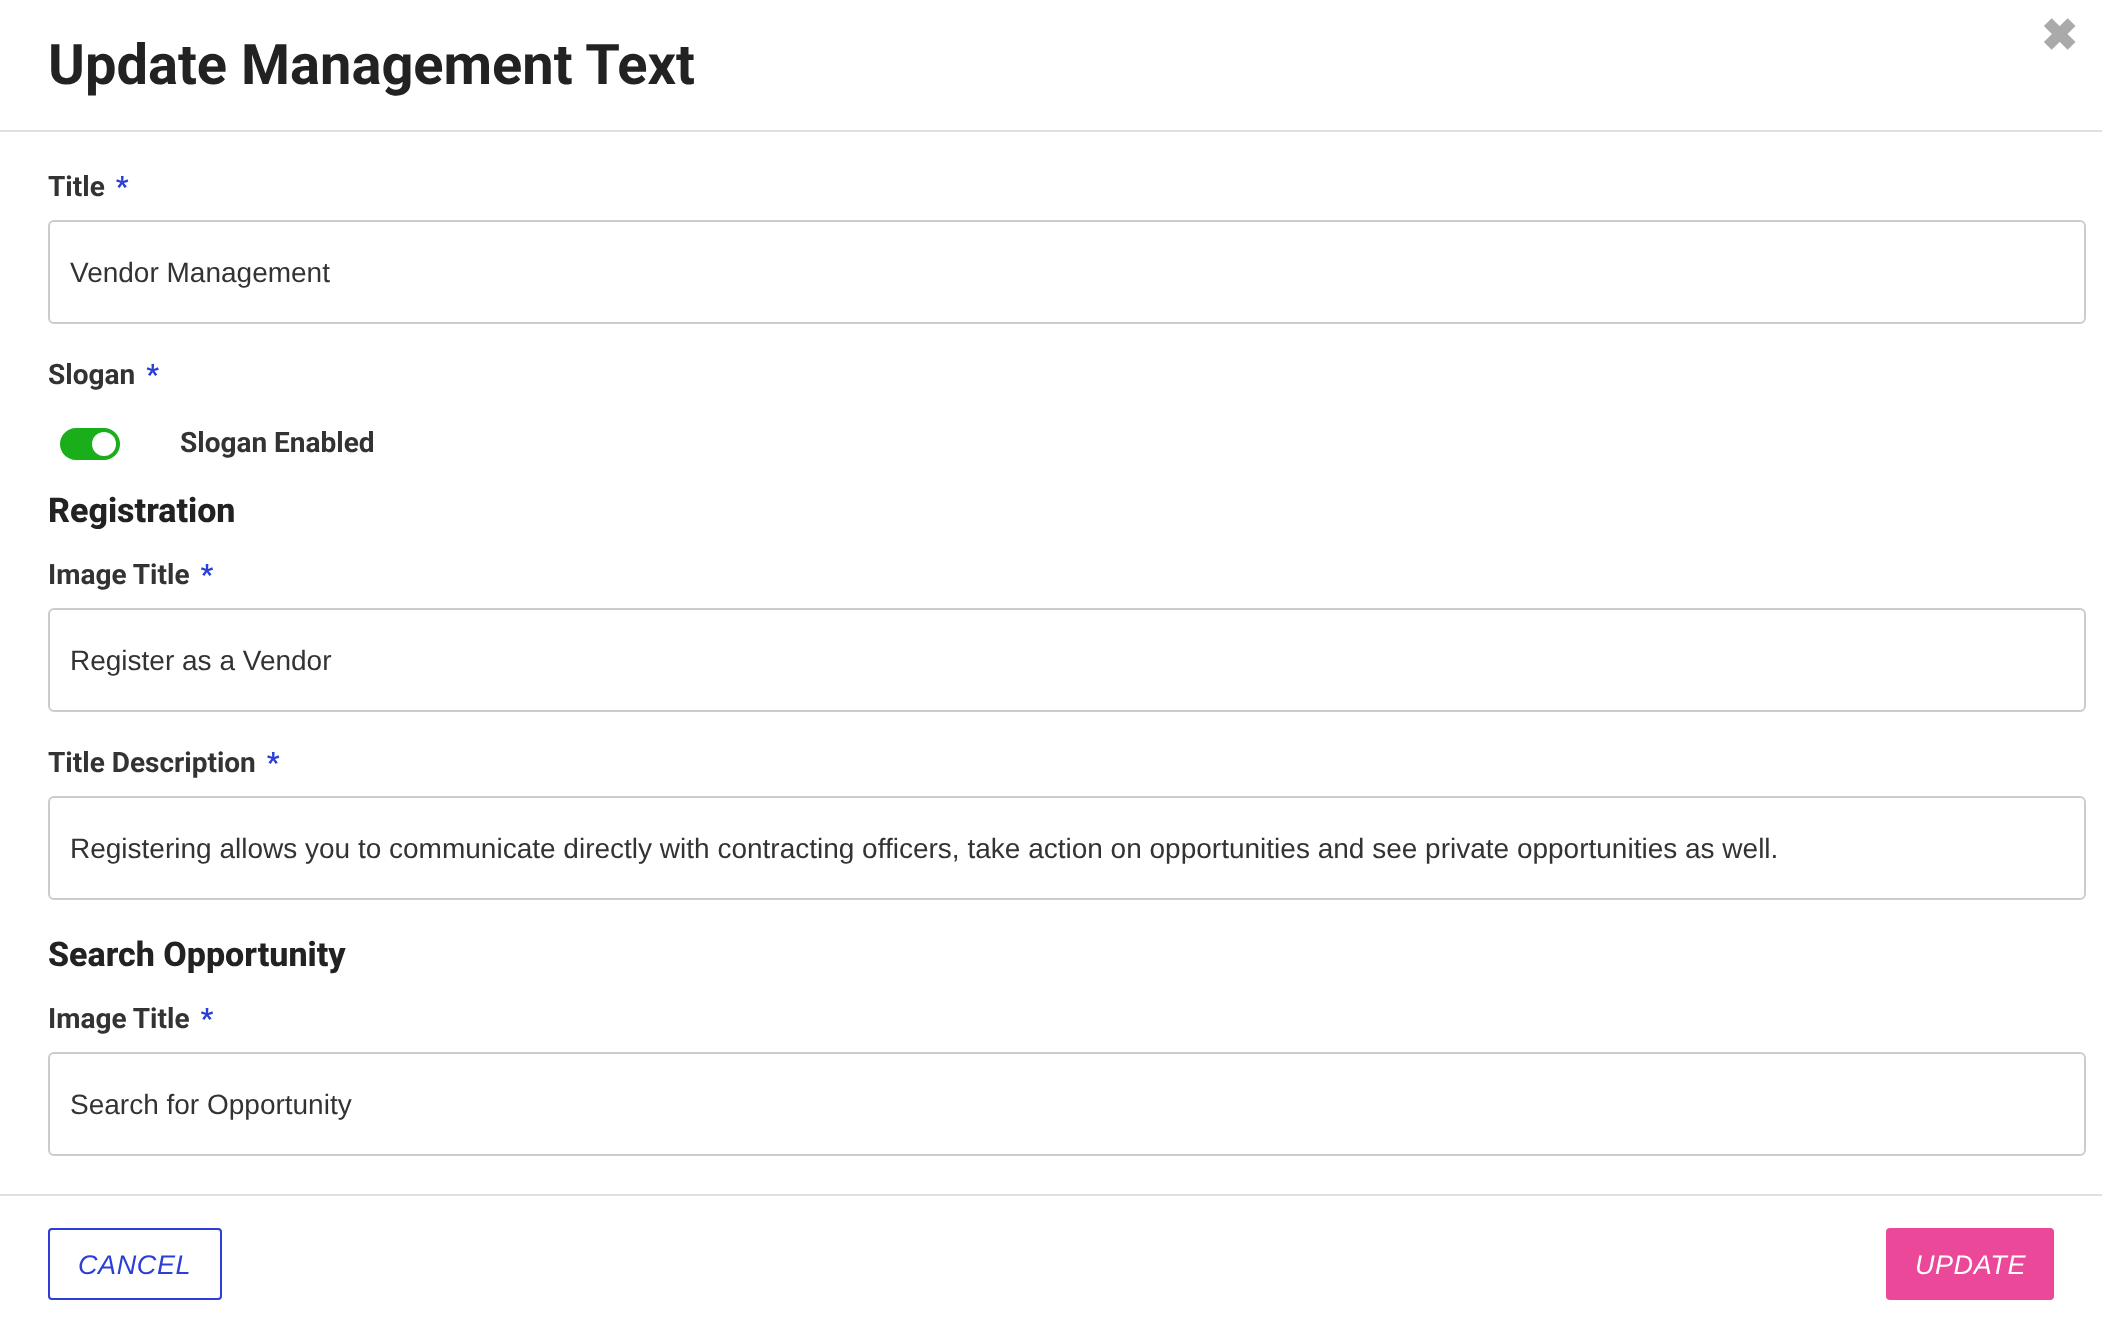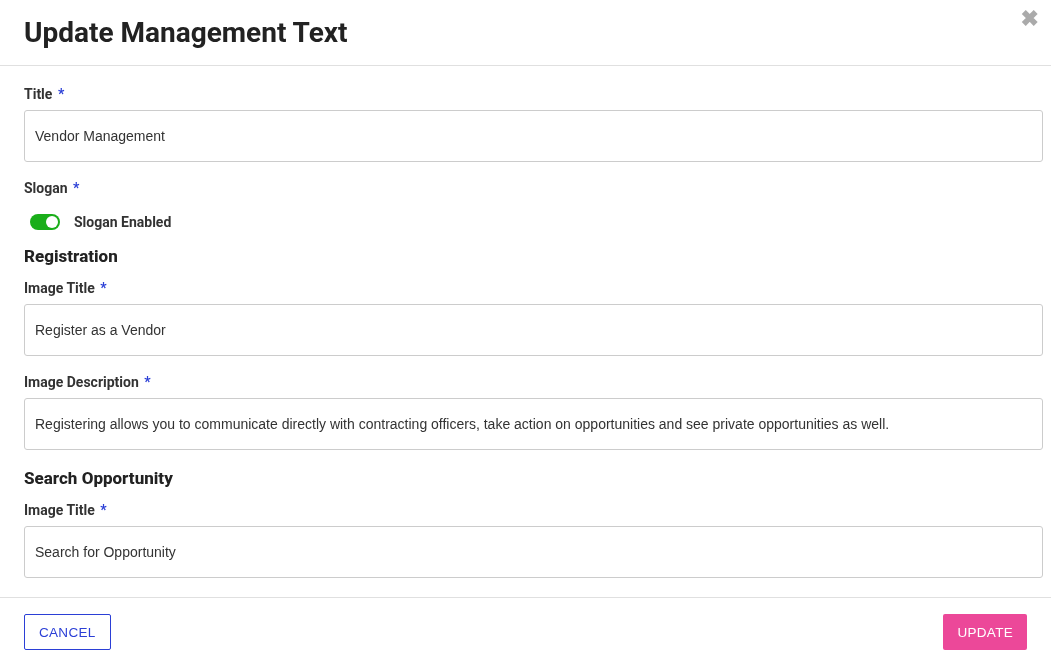--- a/index.html
+++ b/index.html
@@ -67,21 +67,21 @@
       padding: 6px 10px;
       border: 1px solid #ccc;
       border-radius: 3px;
       font-size: 14px;
       color: #333;
       background: #fff;
     }
     .toggle-row {
       display: flex;
       align-items: center;
-      gap: 14px;
+      gap: 30px;
       padding-left: 6px;
     }
     .toggle {
       position: relative;
       width: 30px;
       height: 16px;
       background: #1aae1a;
       border-radius: 16px;
       cursor: pointer;
     }
@@ -119,20 +119,21 @@
       align-items: center;
       justify-content: center;
       height: 36px;
       padding: 0 14px;
       border-radius: 2px;
       font-size: 13.5px;
       font-weight: 500;
       letter-spacing: 0.3px;
       cursor: pointer;
       border: none;
+      font-style: italic;
     }
     .btn-cancel {
       background: #fff;
       color: #2b3fd6;
       border: 1px solid #2b3fd6;
     }
     .btn-update {
       background: #ec4899;
       color: #fff;
     }
@@ -176,21 +177,21 @@
     <div class="form-group">
       <label class="form-label">
         <span>Image Title</span>
         <span class="required-asterisk">*</span>
       </label>
       <input type="text" class="form-input" value="Register as a Vendor" style="">
     </div>
 
     <div class="form-group">
       <label class="form-label">
-        <span>Image Description</span>
+        <span>Title Description</span>
         <span class="required-asterisk">*</span>
       </label>
       <input type="text" class="form-input" value="Registering allows you to communicate directly with contracting officers, take action on opportunities and see private opportunities as well." style="">
     </div>
 
     <div class="section-heading">Search Opportunity</div>
 
     <div class="form-group">
       <label class="form-label">
         <span>Image Title</span>

